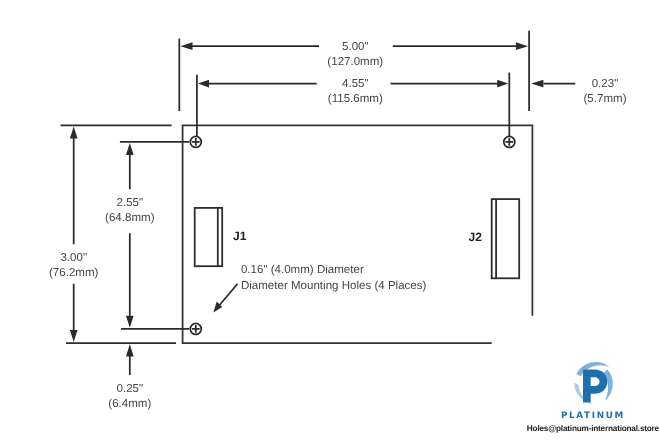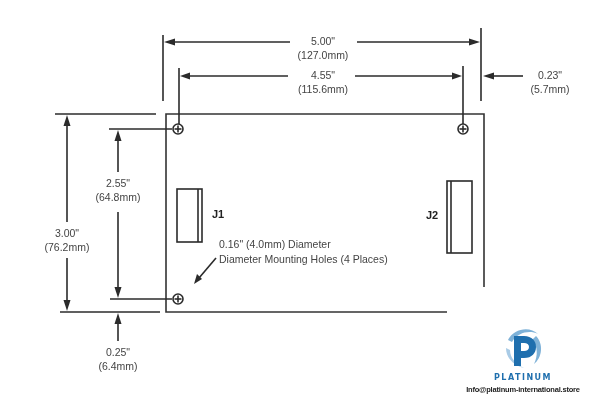--- a/index.html
+++ b/index.html
@@ -37,21 +37,21 @@
       fill: #222222;
       text-anchor: middle;
     }
     .note {
       font-family: "Liberation Sans", sans-serif;
       font-size: 10.5px;
       fill: #444444;
     }
     .logo {
       position: absolute;
-      left: 462px;
+      left: 478px;
       top: 326px;
       width: 122px;
       height: 74px;
       text-align: center;
     }
     .logo-mark {
       position: absolute;
       left: 38px;
       top: 0;
       width: 44px;
@@ -190,14 +190,14 @@
   <svg class="logo-mark" viewBox="0 0 44 44" xmlns="http://www.w3.org/2000/svg">
 
     <path d="M8,14 C14,2 30,0 38,8 C30,4 18,6 12,16 Z" fill="#7fb2d8"></path>
     <path d="M36,10 C44,18 42,32 34,38 C38,30 38,20 32,14 Z" fill="#7fb2d8"></path>
     <path d="M6,22 C6,32 14,40 24,42 C16,38 10,32 10,24 Z" fill="#a9cbe6"></path>
 
     <path d="M14,10 L24,10 C32,10 36,15 36,21 C36,27 32,32 24,32 L21,32 L21,40 L14,40 Z
              M21,17 L21,25 L24,25 C27,25 29,23.5 29,21 C29,18.5 27,17 24,17 Z" fill="#1f6fae" fill-rule="evenodd"></path>
   </svg>
   <div class="logo-name">PLATINUM</div>
-  <div class="logo-email">Info@platinum-international.store</div>
+  <div class="logo-email">Holes@platinum-international.store</div>
 </div>
 
 </body></html>

